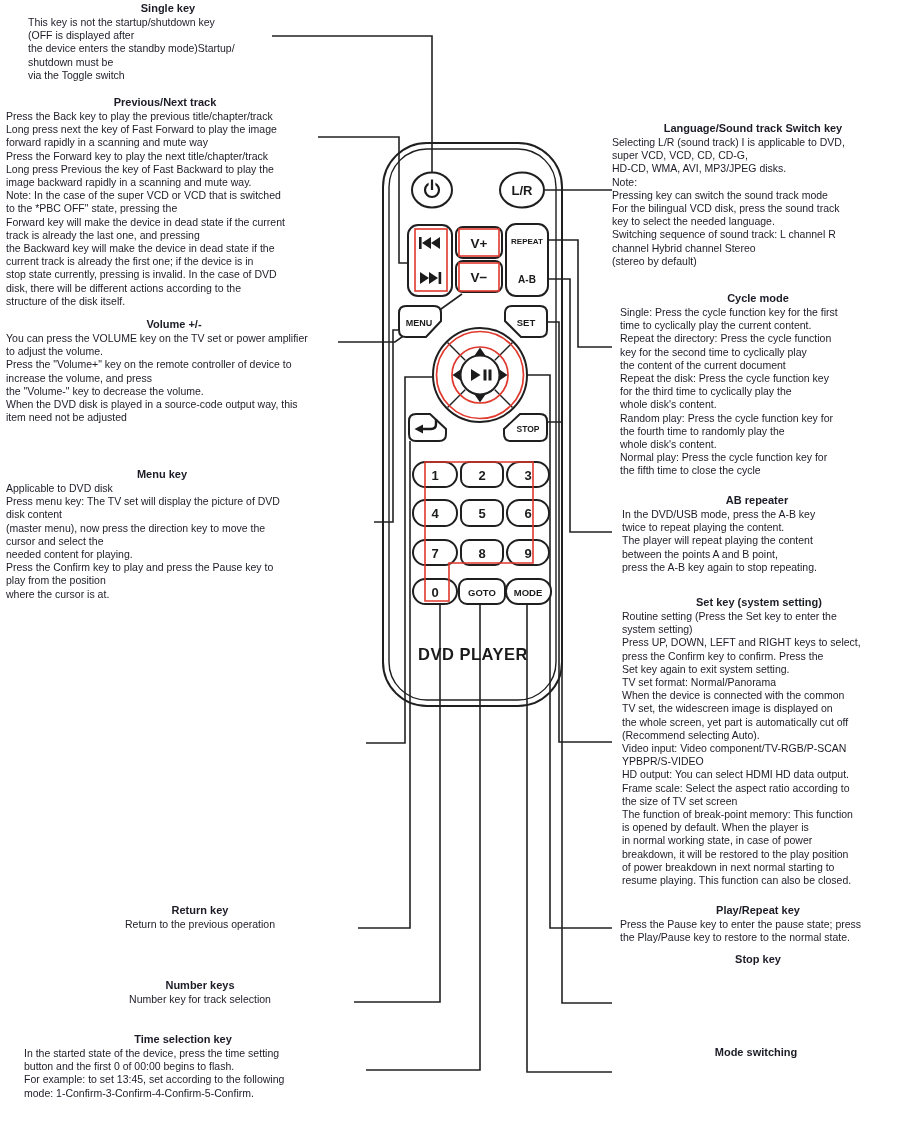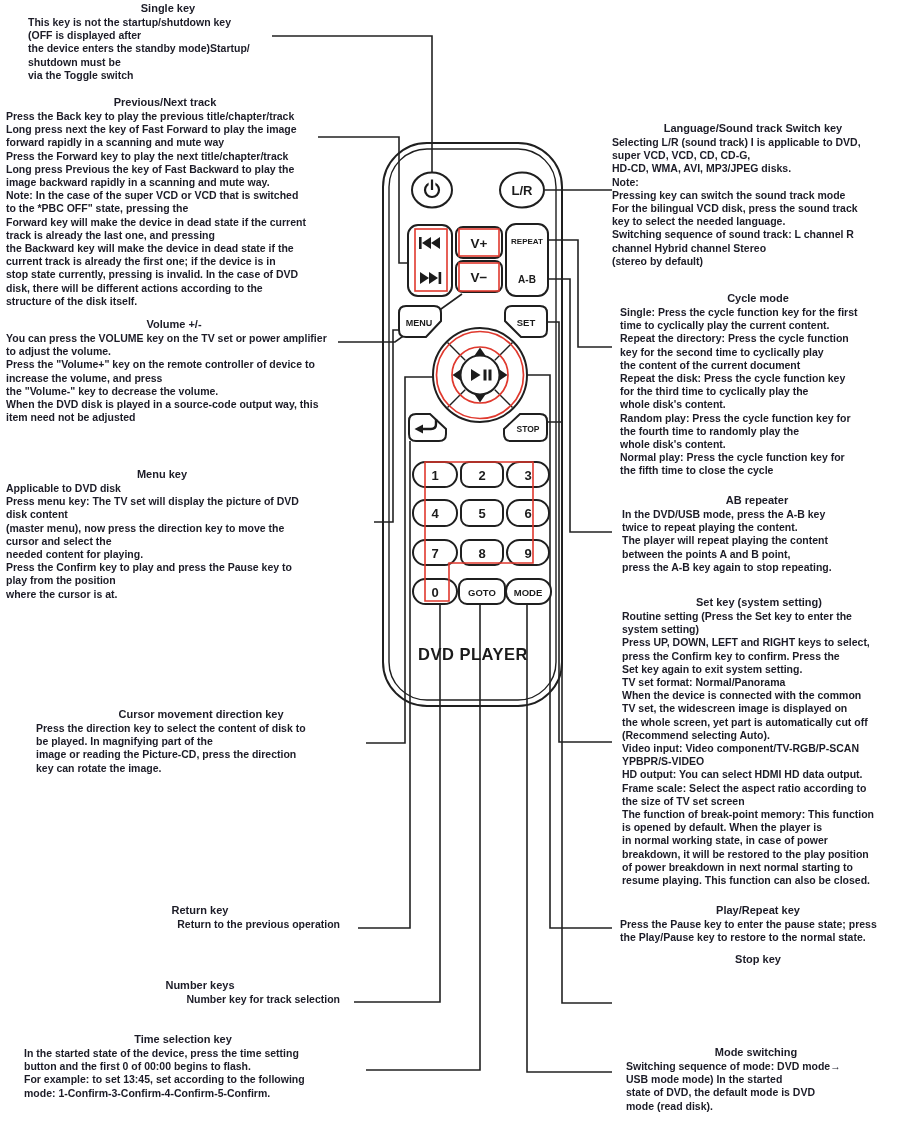--- a/index.html
+++ b/index.html
@@ -1,21 +1,21 @@
 <!DOCTYPE html>
 <html><head>
 <meta charset="utf-8">
 <style>
   html,body{margin:0;padding:0;background:#ffffff;}
   .page{position:relative;width:898px;height:1128px;background:#fff;overflow:hidden;
         font-family:"Liberation Sans",sans-serif;}
   .callout{position:absolute;color:#1c1c27;}
   .ct{font-weight:bold;font-size:11px;line-height:13px;text-align:center;margin-bottom:1px;}
-  .cb{font-weight:bold;font-size:10.5px;line-height:13.2px;white-space:pre-line;}
-  .center .cb{text-align:right;}
+  .cb{font-weight:normal;font-size:10.5px;line-height:13.2px;white-space:pre-line;}
+  .center .cb{text-align:center;}
   svg{position:absolute;left:0;top:0;}
   svg text{font-family:"Liberation Sans",sans-serif;font-weight:bold;fill:#1b1b1b;}
 </style>
 </head>
 <body>
 
 <div class="page">
 
   <svg width="898" height="1128" viewBox="0 0 898 1128">
 
@@ -230,27 +230,20 @@
     <div class="ct">Menu key</div>
     <div class="cb">Applicable to DVD disk
 Press menu key: The TV set will display the picture of DVD
 disk content
 (master menu), now press the direction key to move the
 cursor and select the
 needed content for playing.
 Press the Confirm key to play and press the Pause key to
 play from the position
 where the cursor is at.</div>
-  </div>
-  <div class="callout" style="left:36px;top:708px;width:330px">
-    <div class="ct">Cursor movement direction key</div>
-    <div class="cb">Press the direction key to select the content of disk to
-be played. In magnifying part of the
-image or reading the Picture-CD, press the direction
-key can rotate the image.</div>
   </div>
   <div class="callout center" style="left:60px;top:904px;width:280px">
     <div class="ct">Return key</div>
     <div class="cb">Return to the previous operation</div>
   </div>
   <div class="callout center" style="left:60px;top:979px;width:280px">
     <div class="ct">Number keys</div>
     <div class="cb">Number key for track selection</div>
   </div>
   <div class="callout" style="left:24px;top:1033px;width:318px">
@@ -325,19 +318,15 @@
   <div class="callout" style="left:620px;top:904px;width:276px">
     <div class="ct">Play/Repeat key</div>
     <div class="cb">Press the Pause key to enter the pause state; press
 the Play/Pause key to restore to the normal state.</div>
   </div>
   <div class="callout" style="left:622px;top:953px;width:272px">
     <div class="ct">Stop key</div>
   </div>
   <div class="callout" style="left:626px;top:1046px;width:260px">
     <div class="ct">Mode switching</div>
-    <div class="cb">Switching sequence of mode: DVD mode→
-USB mode mode) In the started
-state of DVD, the default mode is DVD
-mode (read disk).</div>
   </div>
 
 </div>
 
 </body></html>

